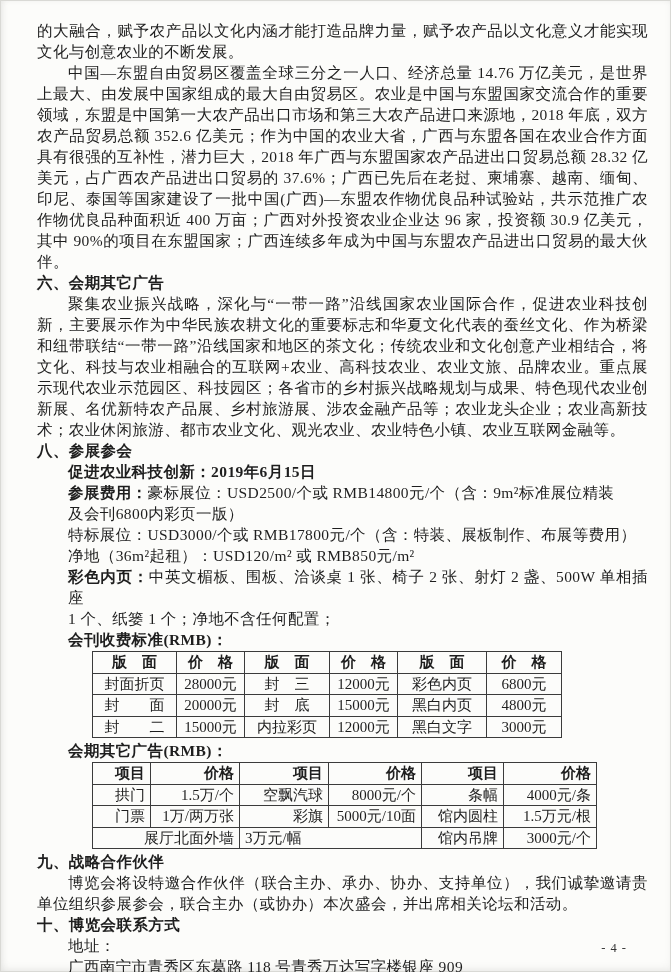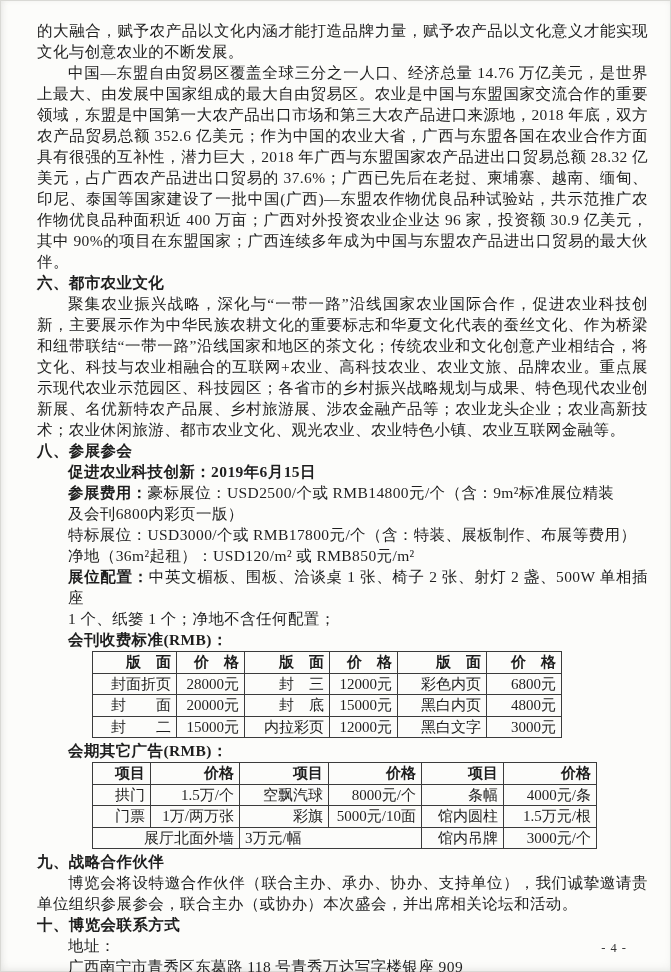--- a/index.html
+++ b/index.html
@@ -39,21 +39,21 @@
     table-layout: fixed;
   }
   table.pricetab td {
     border: 1.4px solid #3b3b3b;
     height: 20.5px;
     padding: 0 5px;
     white-space: nowrap;
     overflow: hidden;
     line-height: 20px;
   }
-  table.t1 td { text-align: right; }
+  table.t1 td { text-align: center; }
   table.t2 td { text-align: right; }
   table.t2 td.ctr { text-align: left; }
   .crow { display: flex; flex-direction: column; }
   .pairw { display: inline-block; width: 243px; }
   .footer {
     position: absolute;
     right: 44px;
     bottom: 16px;
     font-size: 12.5px;
     letter-spacing: 1px;
@@ -61,31 +61,31 @@
   }
 </style>
 </head>
 <body>
 
 <div class="page">
 
   <div class="txt">的大融合，赋予农产品以文化内涵才能打造品牌力量，赋予农产品以文化意义才能实现文化与创意农业的不断发展。</div>
   <div class="txt ind">中国—东盟自由贸易区覆盖全球三分之一人口、经济总量 14.76 万亿美元，是世界上最大、由发展中国家组成的最大自由贸易区。农业是中国与东盟国家交流合作的重要领域，东盟是中国第一大农产品出口市场和第三大农产品进口来源地，2018 年底，双方农产品贸易总额 352.6 亿美元；作为中国的农业大省，广西与东盟各国在农业合作方面具有很强的互补性，潜力巨大，2018 年广西与东盟国家农产品进出口贸易总额 28.32 亿美元，占广西农产品进出口贸易的 37.6%；广西已先后在老挝、柬埔寨、越南、缅甸、印尼、泰国等国家建设了一批中国(广西)—东盟农作物优良品种试验站，共示范推广农作物优良品种面积近 400 万亩；广西对外投资农业企业达 96 家，投资额 30.9 亿美元，其中 90%的项目在东盟国家；广西连续多年成为中国与东盟农产品进出口贸易的最大伙伴。</div>
 
-  <div class="h">六、都市农业文化</div>
+  <div class="h">六、会期其它广告</div>
   <div class="txt ind">聚集农业振兴战略，深化与“一带一路”沿线国家农业国际合作，促进农业科技创新，主要展示作为中华民族农耕文化的重要标志和华夏文化代表的蚕丝文化、作为桥梁和纽带联结“一带一路”沿线国家和地区的茶文化；传统农业和文化创意产业相结合，将文化、科技与农业相融合的互联网+农业、高科技农业、农业文旅、品牌农业。重点展示现代农业示范园区、科技园区；各省市的乡村振兴战略规划与成果、特色现代农业创新展、名优新特农产品展、乡村旅游展、涉农金融产品等；农业龙头企业；农业高新技术；农业休闲旅游、都市农业文化、观光农业、农业特色小镇、农业互联网金融等。</div>
 
   <div class="h">八、参展参会</div>
   <div class="sub txt">
     <div class="b">促进农业科技创新：2019年6月15日</div>
     <div><span class="b">参展费用：</span><span>豪标展位：USD2500/个或 RMB14800元/个（含：9m²标准展位精装</span></div>
     <div>及会刊6800内彩页一版）</div>
     <div>特标展位：USD3000/个或 RMB17800元/个（含：特装、展板制作、布展等费用）</div>
     <div>净地（36m²起租）：USD120/m² 或 RMB850元/m²</div>
-    <div><span class="b">展位配置：</span><span>中英文楣板、围板、洽谈桌 1 张、椅子 2 张、射灯 2 盏、500W 单相插座</span></div>
+    <div><span class="b">彩色内页：</span><span>中英文楣板、围板、洽谈桌 1 张、椅子 2 张、射灯 2 盏、500W 单相插座</span></div>
     <div>1 个、纸篓 1 个；净地不含任何配置；</div>
     <div class="b">会刊收费标准(RMB)：</div>
   </div>
 
   <table class="pricetab t1">
     <colgroup>
         <col style="width:84px">
         <col style="width:68px">
         <col style="width:85px">
         <col style="width:68px">

